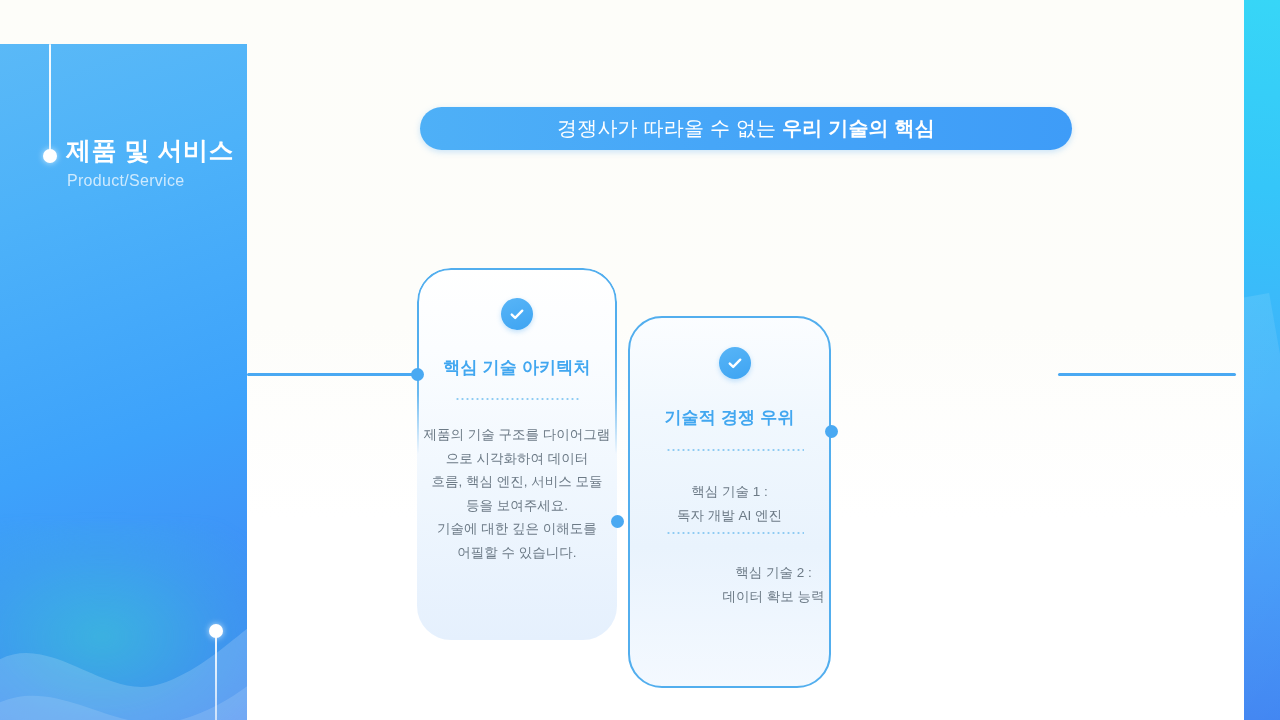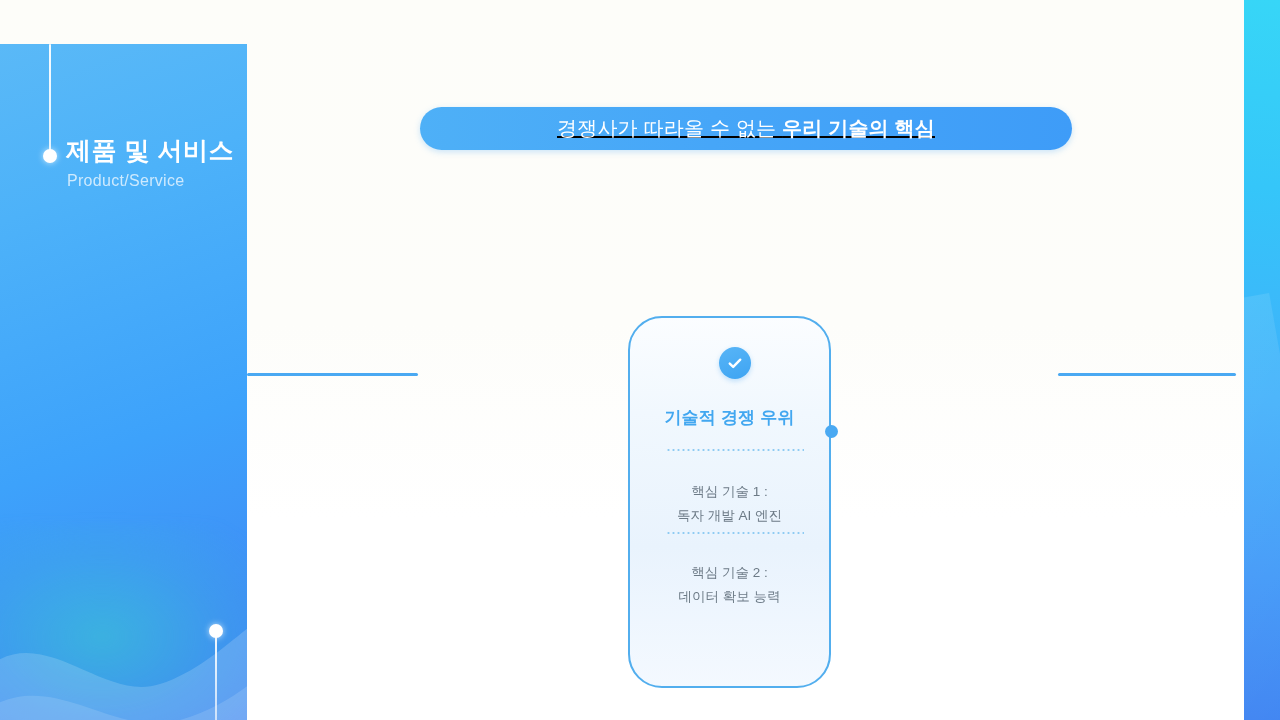--- a/index.html
+++ b/index.html
@@ -86,21 +86,20 @@
     background:#4aa9f2; border-radius:2px;
   }
 
   
   .banner {
     position:absolute; left:420px; top:107px; width:652px; height:43px;
     border-radius:22px;
     background: linear-gradient(95deg,#4eb0f7 0%, #46a6f8 45%, #3e9cf8 100%);
     display:flex; align-items:center; justify-content:center;
     box-shadow:0 2px 6px rgba(70,160,245,.28);
-    text-decoration:underline;
   }
   .banner-text { font-size:20px; color:#ffffff; white-space:nowrap; letter-spacing:.2px; }
   .banner-text .b { font-weight:bold; }
 
   
   .subtitle {
     position:absolute; left:420px; top:173px; width:652px;
     text-align:center; color:#7a7a7a; font-size:15.5px; line-height:28px;
   }
 
@@ -208,36 +207,58 @@
   <div class="connector-left"></div>
   <div class="connector-right"></div>
 
   <div class="banner">
     <div class="banner-text">
       <span>경쟁사가 따라올 수 없는 </span><span class="b">우리 기술의 핵심</span>
     </div>
   </div>
 
 
-
-  <div class="card" id="card-2">
-    <div class="card-bg mid"></div>
-    <div class="card-border"></div>
+  <div class="card" id="card-1">
+    <div class="card-bg"></div>
+    <div class="card-border mask-fade"></div>
 
     <div class="check">
       <svg viewBox="0 0 24 24" aria-hidden="true">
         <path d="M5 12.8 L9.6 17.2 L19 7.6" fill="none" stroke="#ffffff" stroke-width="3.2" stroke-linecap="round" stroke-linejoin="round"></path>
       </svg>
     </div>
 
+    <div class="card-title">핵심 기술 아키텍처</div>
+    <div class="dots d1"></div>
+    <div class="card-body prewrap" style="white-space:pre-line;">제품의 기술 구조를 다이어그램
+으로 시각화하여 데이터
+흐름, 핵심 엔진, 서비스 모듈
+등을 보여주세요.
+기술에 대한 깊은 이해도를
+어필할 수 있습니다.</div>
+
+    <div class="node" style="left:-6.5px; top:100px;"></div>
+    <div class="node" style="right:-6.5px; top:247px;"></div>
+  </div>
+
+  <div class="card" id="card-2">
+    <div class="card-bg mid"></div>
+    <div class="card-border"></div>
+
+    <div class="check">
+      <svg viewBox="0 0 24 24" aria-hidden="true">
+        <path d="M5 12.8 L9.6 17.2 L19 7.6" fill="none" stroke="#ffffff" stroke-width="3.2" stroke-linecap="round" stroke-linejoin="round"></path>
+      </svg>
+    </div>
+
     <div class="card-title">기술적 경쟁 우위</div>
     <div class="dots d1"></div>
     <div class="card-body body-1" style="white-space:pre-line;">핵심 기술 1 :
 독자 개발 AI 엔진</div>
     <div class="dots d2"></div>
-    <div class="card-body body-2" style="white-space:pre-line;">핵심 기술 2 :
+    <div class="card-body body-2" style="white-space:pre-line;margin-left:44px;">핵심 기술 2 :
 데이터 확보 능력</div>
 
     <div class="node" style="right:-6.5px; top:109px;"></div>
   </div>
 
 
 </div>
 
 </body></html>

